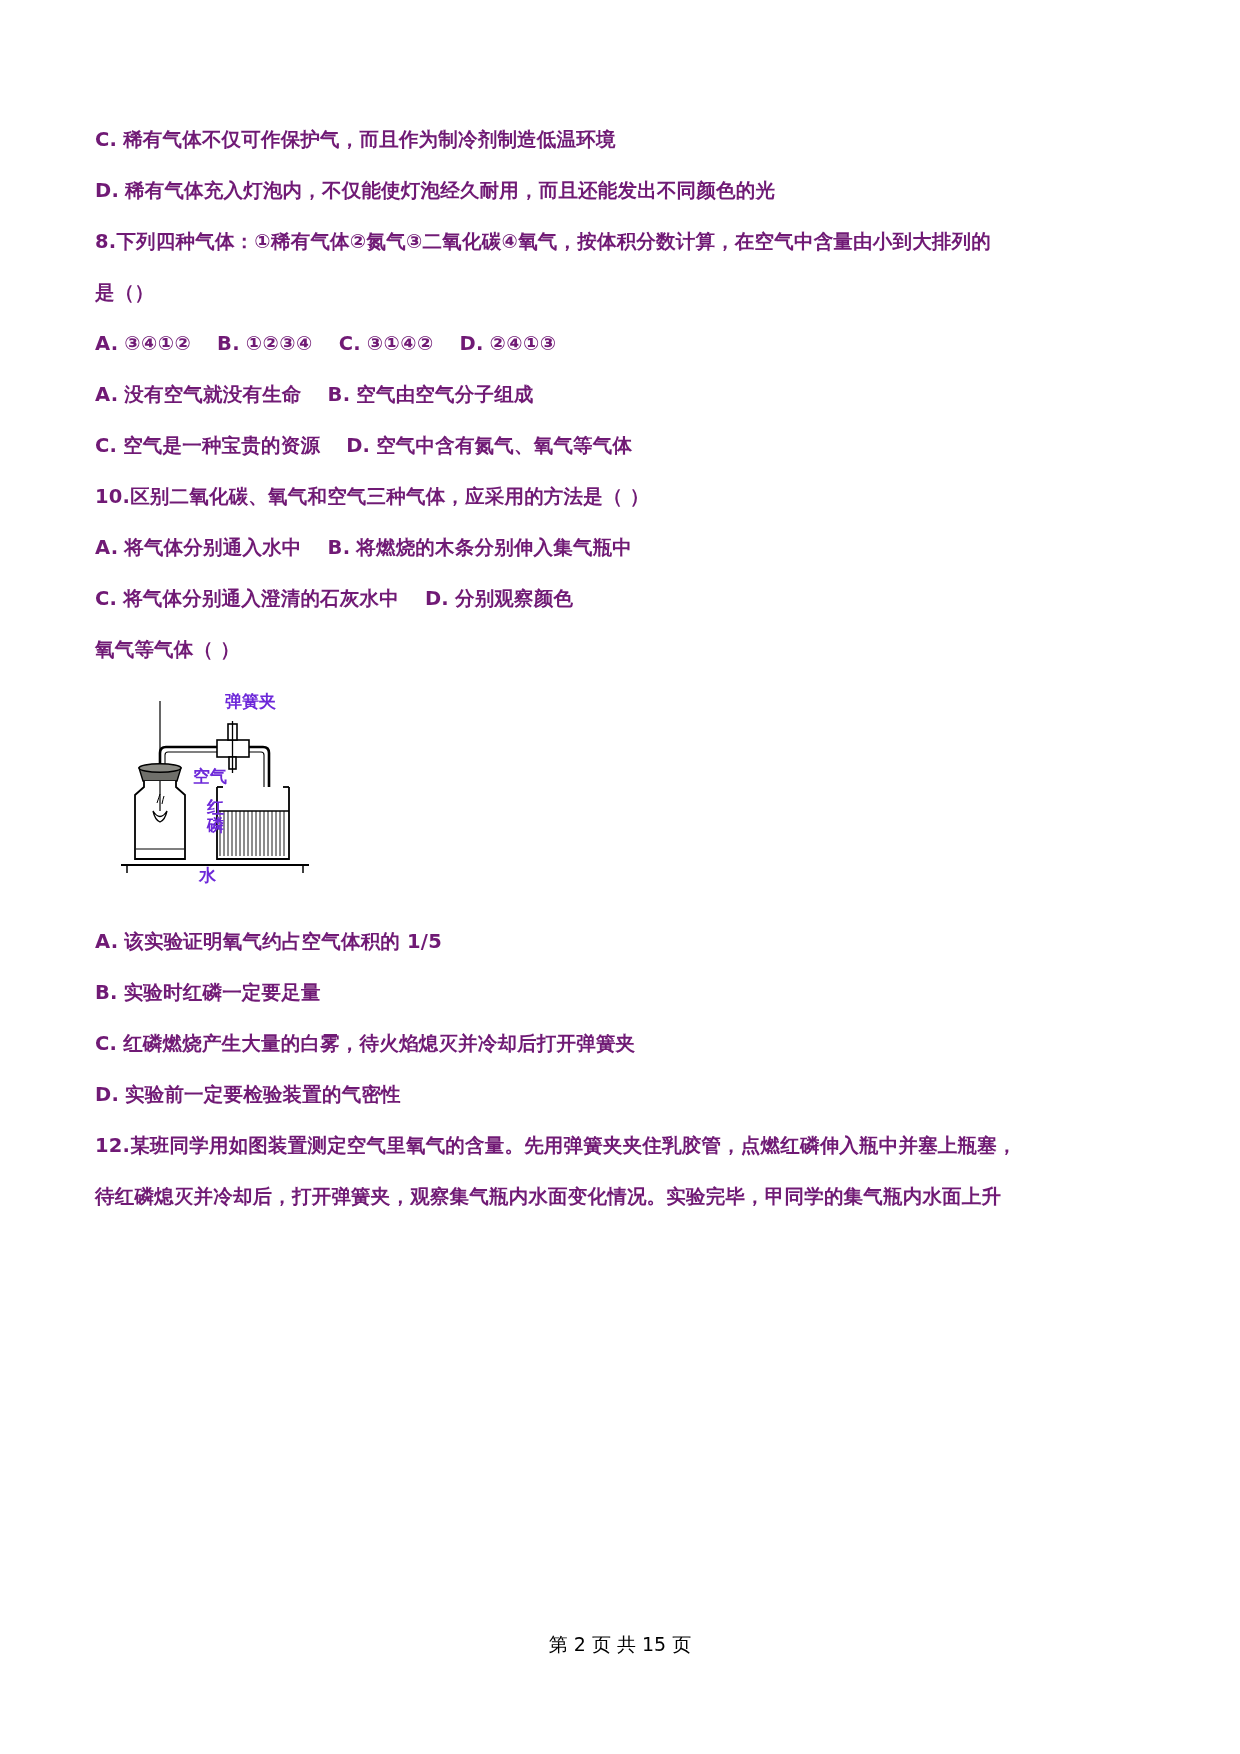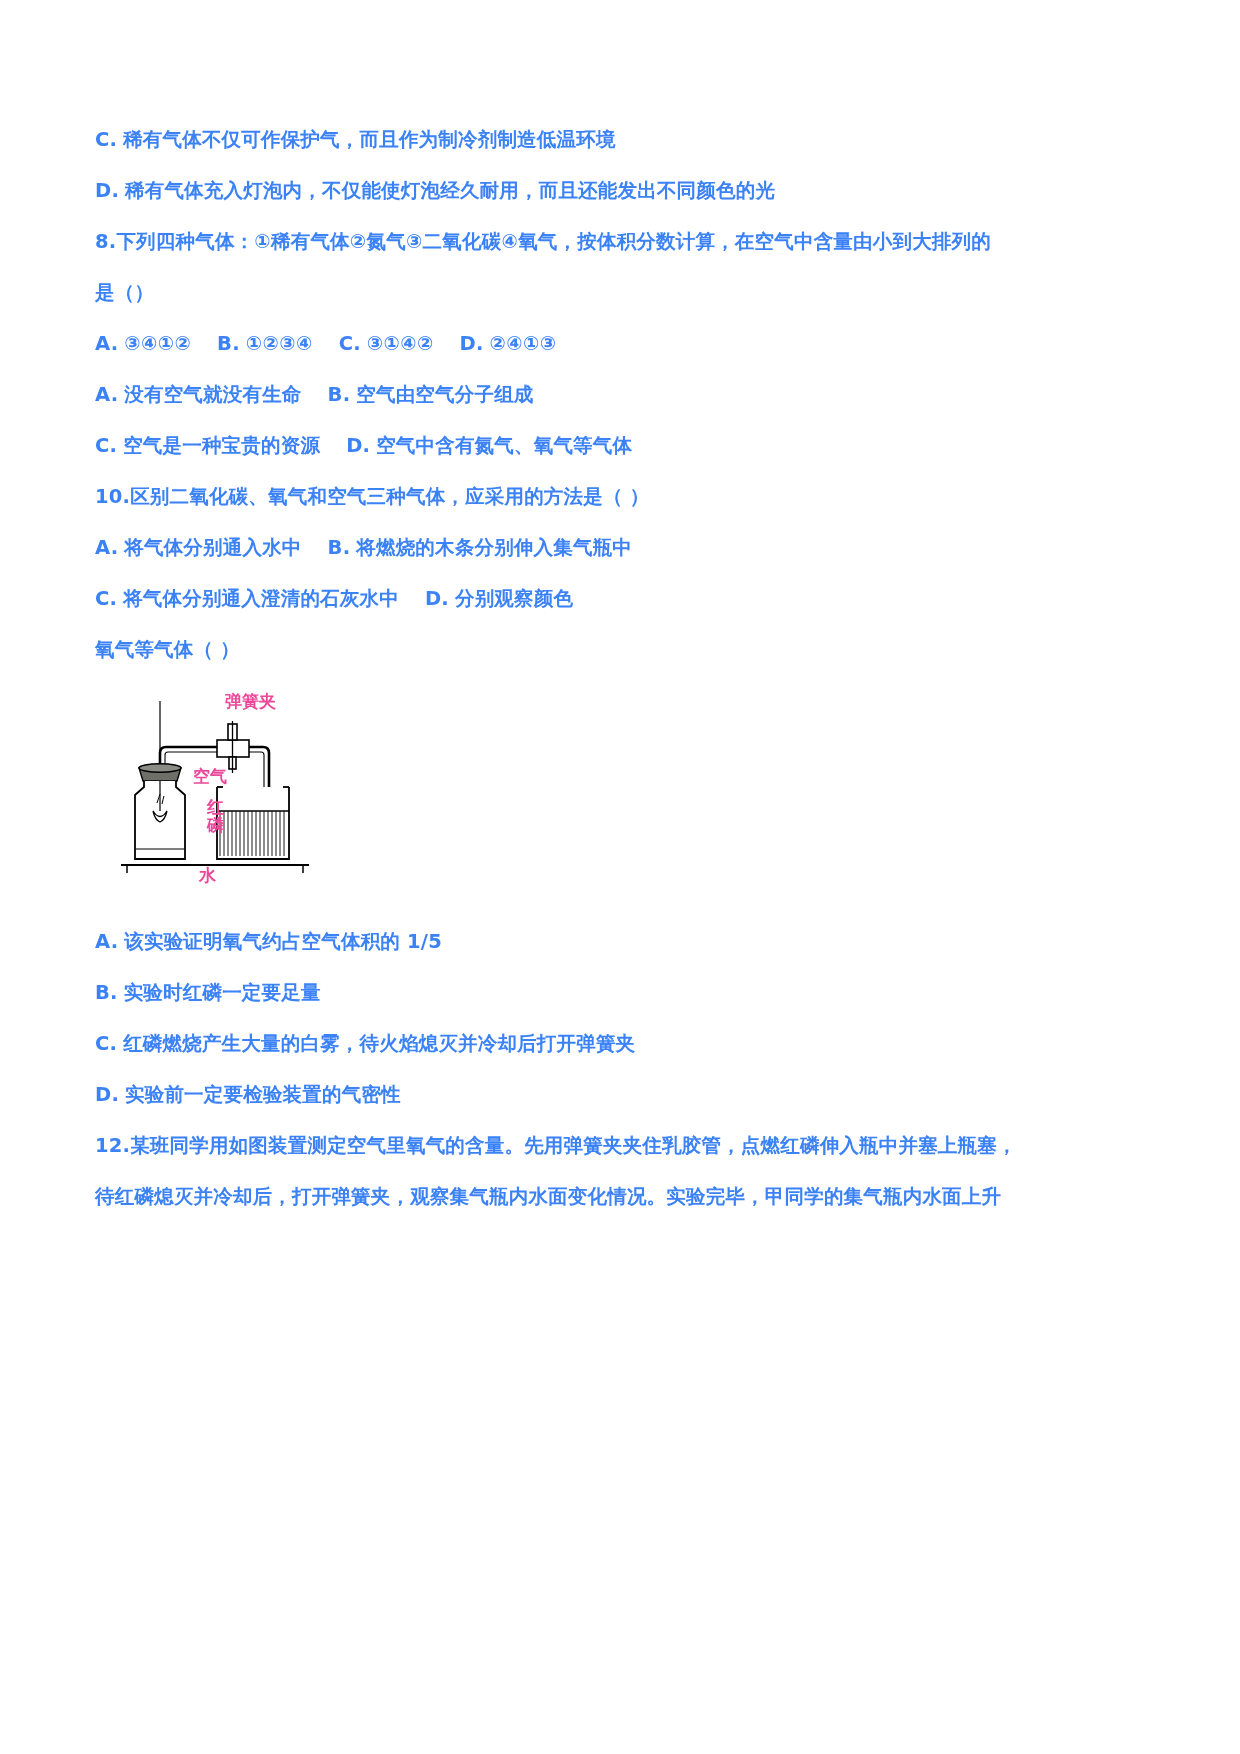--- a/index.html
+++ b/index.html
@@ -20,40 +20,40 @@
     padding: 130px 80px 0 95px;
     overflow: hidden;
   }
   .line {
     font-size: 19.5px;
     font-weight: bold;
     line-height: 1;
     letter-spacing: 0.2px;
     margin: 0 0 31.5px 0;
     white-space: nowrap;
-    color: #3b82f6;
+    color: #701a75;
   }
   .opt-gap { display: inline-block; width: 26px; }
   .lead { margin-right: 6px; }
 
   
   .figure {
     position: relative;
     width: 260px;
     height: 215px;
     margin: 18px 0 26px 18px;
   }
   .figure svg { display: block; }
 
   .figure-label {
     position: absolute;
     font-size: 17px;
     font-weight: bold;
     line-height: 1.05;
-    color: #ec4899;
+    color: #6d28d9;
     font-family: "DejaVu Sans", "Liberation Sans", sans-serif;
   }
   .lbl-clip { left: 112px; top: 2px; }
   .lbl-air  { left: 80px;  top: 77px; }
   .lbl-p    { left: 94px;  top: 108px; width: 16px; }
   .lbl-water{ left: 86px;  top: 176px; }
 
   .footer {
     position: absolute;
     left: 0;
@@ -197,13 +197,14 @@
     <span class="lead">D.</span><span>实验前一定要检验装置的气密性</span>
   </p>
 
   <p class="line">
     <span>12.</span><span>某班同学用如图装置测定空气里氧气的含量。先用弹簧夹夹住乳胶管，点燃红磷伸入瓶中并塞上瓶塞，</span>
   </p>
   <p class="line">
     <span>待红磷熄灭并冷却后，打开弹簧夹，观察集气瓶内水面变化情况。实验完毕，甲同学的集气瓶内水面上升</span>
   </p>
 
+  <div class="footer">第 2 页 共 15 页</div>
 </div>
 
 </body></html>

